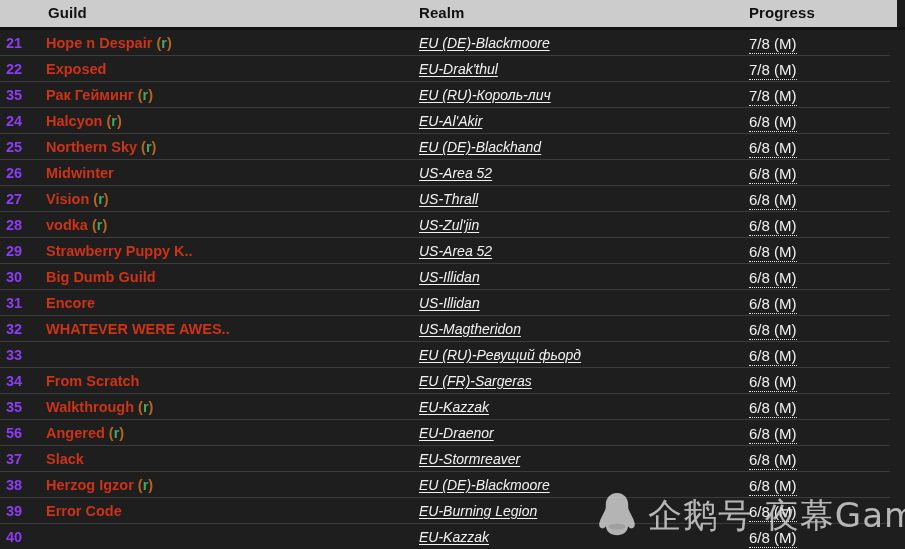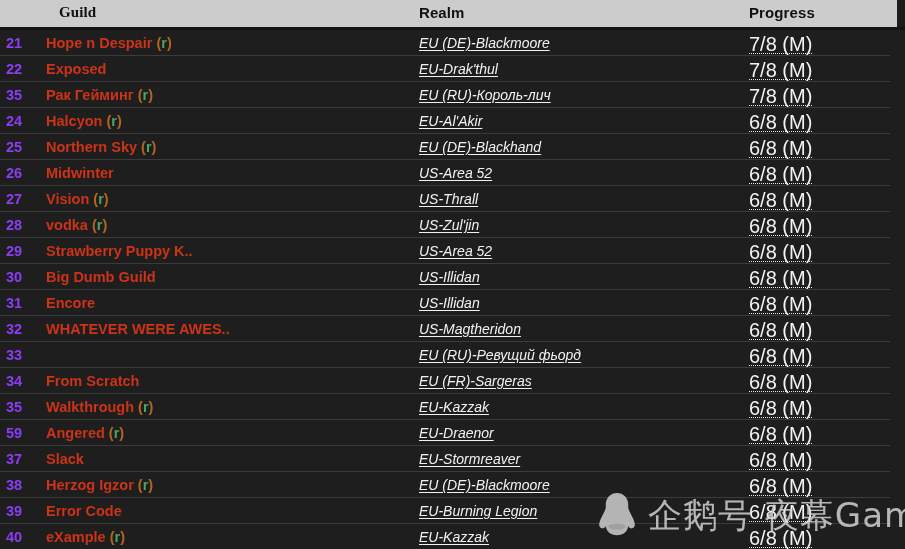--- a/index.html
+++ b/index.html
@@ -26,21 +26,21 @@
   .table-header .hcell {
     position: absolute;
     top: 0;
     line-height: 25px;
     font-size: 15px;
     font-weight: bold;
     color: #111111;
     font-family: "Liberation Sans", sans-serif;
     letter-spacing: .1px;
   }
-  .hcell.h-guild    { left: 59px; font-family: Liberation Serif, serif; }
+  .hcell.h-guild    { left: 48px; }
   .hcell.h-realm    { left: 419px; }
   .hcell.h-progress { left: 749px; }
 
   .header-underline {
     height: 3px;
     background: #141414;
     width: 905px;
   }
 
   
@@ -98,21 +98,21 @@
     left: 419px;
     font-size: 14px;
     font-style: italic;
     color: #f2f2f2;
     text-decoration: underline;
     text-underline-offset: 2px;
     font-family: "Liberation Sans", sans-serif;
   }
   .c-progress {
     left: 749px;
-    font-size: 20px;
+    font-size: 15px;
     color: #f2f2f2;
     font-family: "Liberation Sans", sans-serif;
     border-bottom: 1px dotted #e8e8e8;
     height: 20px;
     line-height: 22px;
     top: 3px;
   }
 
   
   .watermark {
@@ -233,21 +233,21 @@
       <div class="cell c-realm">EU (FR)-Sargeras</div>
       <div class="cell c-progress">6/8 (M)</div>
     </div>
     <div class="row">
       <div class="cell c-rank">35</div>
       <div class="cell c-guild"><span>Walkthrough</span> <span><span class="paren">(</span><span class="realm-tag">r</span><span class="paren">)</span></span></div>
       <div class="cell c-realm">EU-Kazzak</div>
       <div class="cell c-progress">6/8 (M)</div>
     </div>
     <div class="row">
-      <div class="cell c-rank">59</div>
+      <div class="cell c-rank">56</div>
       <div class="cell c-guild"><span>Angered</span> <span><span class="paren">(</span><span class="realm-tag">r</span><span class="paren">)</span></span></div>
       <div class="cell c-realm">EU-Draenor</div>
       <div class="cell c-progress">6/8 (M)</div>
     </div>
     <div class="row">
       <div class="cell c-rank">37</div>
       <div class="cell c-guild"><span>Slack</span></div>
       <div class="cell c-realm">EU-Stormreaver</div>
       <div class="cell c-progress">6/8 (M)</div>
     </div>
@@ -258,21 +258,20 @@
       <div class="cell c-progress">6/8 (M)</div>
     </div>
     <div class="row">
       <div class="cell c-rank">39</div>
       <div class="cell c-guild"><span>Error Code</span></div>
       <div class="cell c-realm">EU-Burning Legion</div>
       <div class="cell c-progress">6/8 (M)</div>
     </div>
     <div class="row">
       <div class="cell c-rank">40</div>
-      <div class="cell c-guild"><span>eXample</span> <span><span class="paren">(</span><span class="realm-tag">r</span><span class="paren">)</span></span></div>
       <div class="cell c-realm">EU-Kazzak</div>
       <div class="cell c-progress">6/8 (M)</div>
     </div>
   </div>
 
 <div class="watermark">
   <svg class="penguin-icon" viewBox="0 0 42 46">
     <path fill="#d5d5d5" d="M21 1c-6.4 0-11.2 4.9-11.2 11.4 0 2.2.1 3.6-.7 5.6-1.6 4.1-4.6 8.2-5.6 12.4-.8 3.4.2 5.4 2.2 5.9 1.5.4 3.1-.4 4.2-2 .2 2.6 1.3 4.7 3.1 6.2 2.1 1.8 5 2.7 8 2.7s5.9-.9 8-2.7c1.8-1.5 2.9-3.6 3.1-6.2 1.1 1.6 2.7 2.4 4.2 2 2-.5 3-2.5 2.2-5.9-1-4.2-4-8.3-5.6-12.4-.8-2-.7-3.4-.7-5.6C32.2 5.9 27.4 1 21 1z"></path>
     <ellipse cx="21" cy="34.5" rx="8.6" ry="3.1" fill="#bdbdbd"></ellipse>
   </svg>

